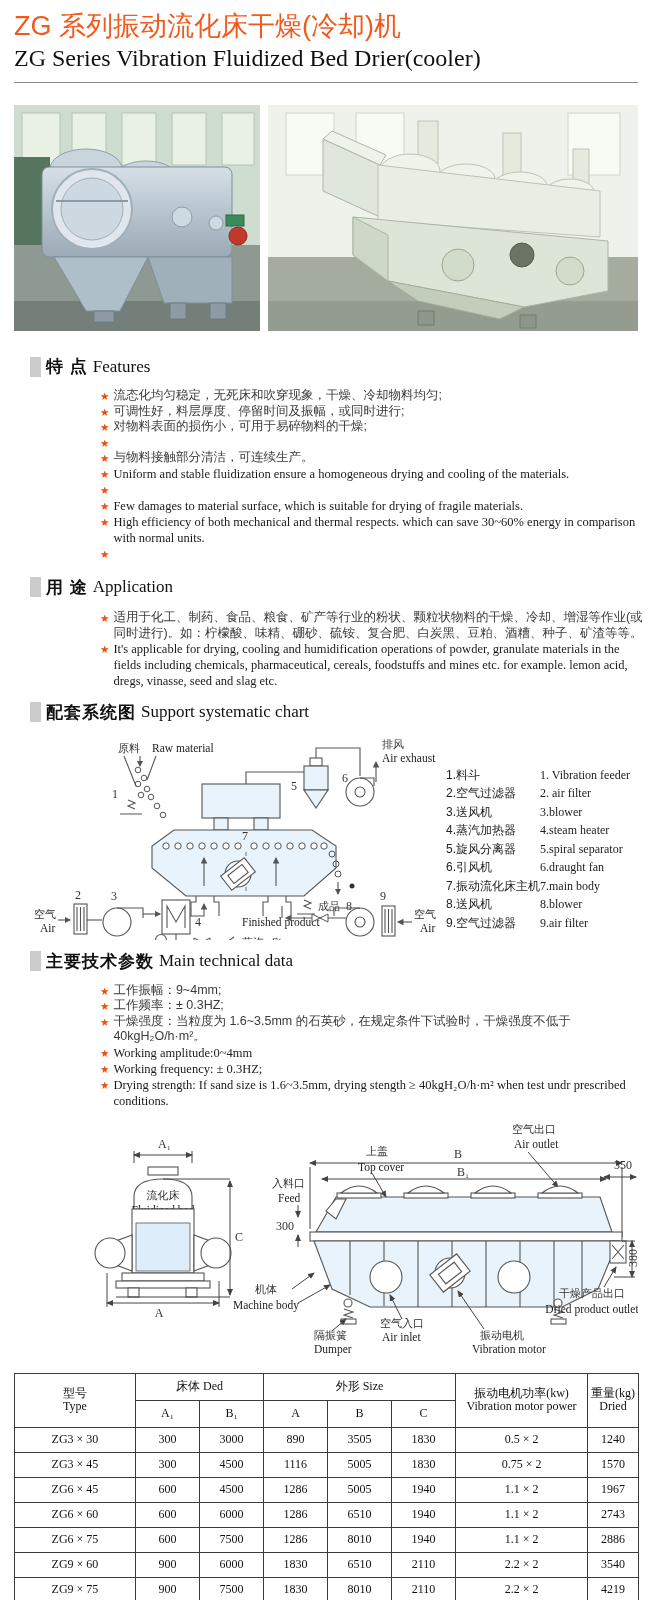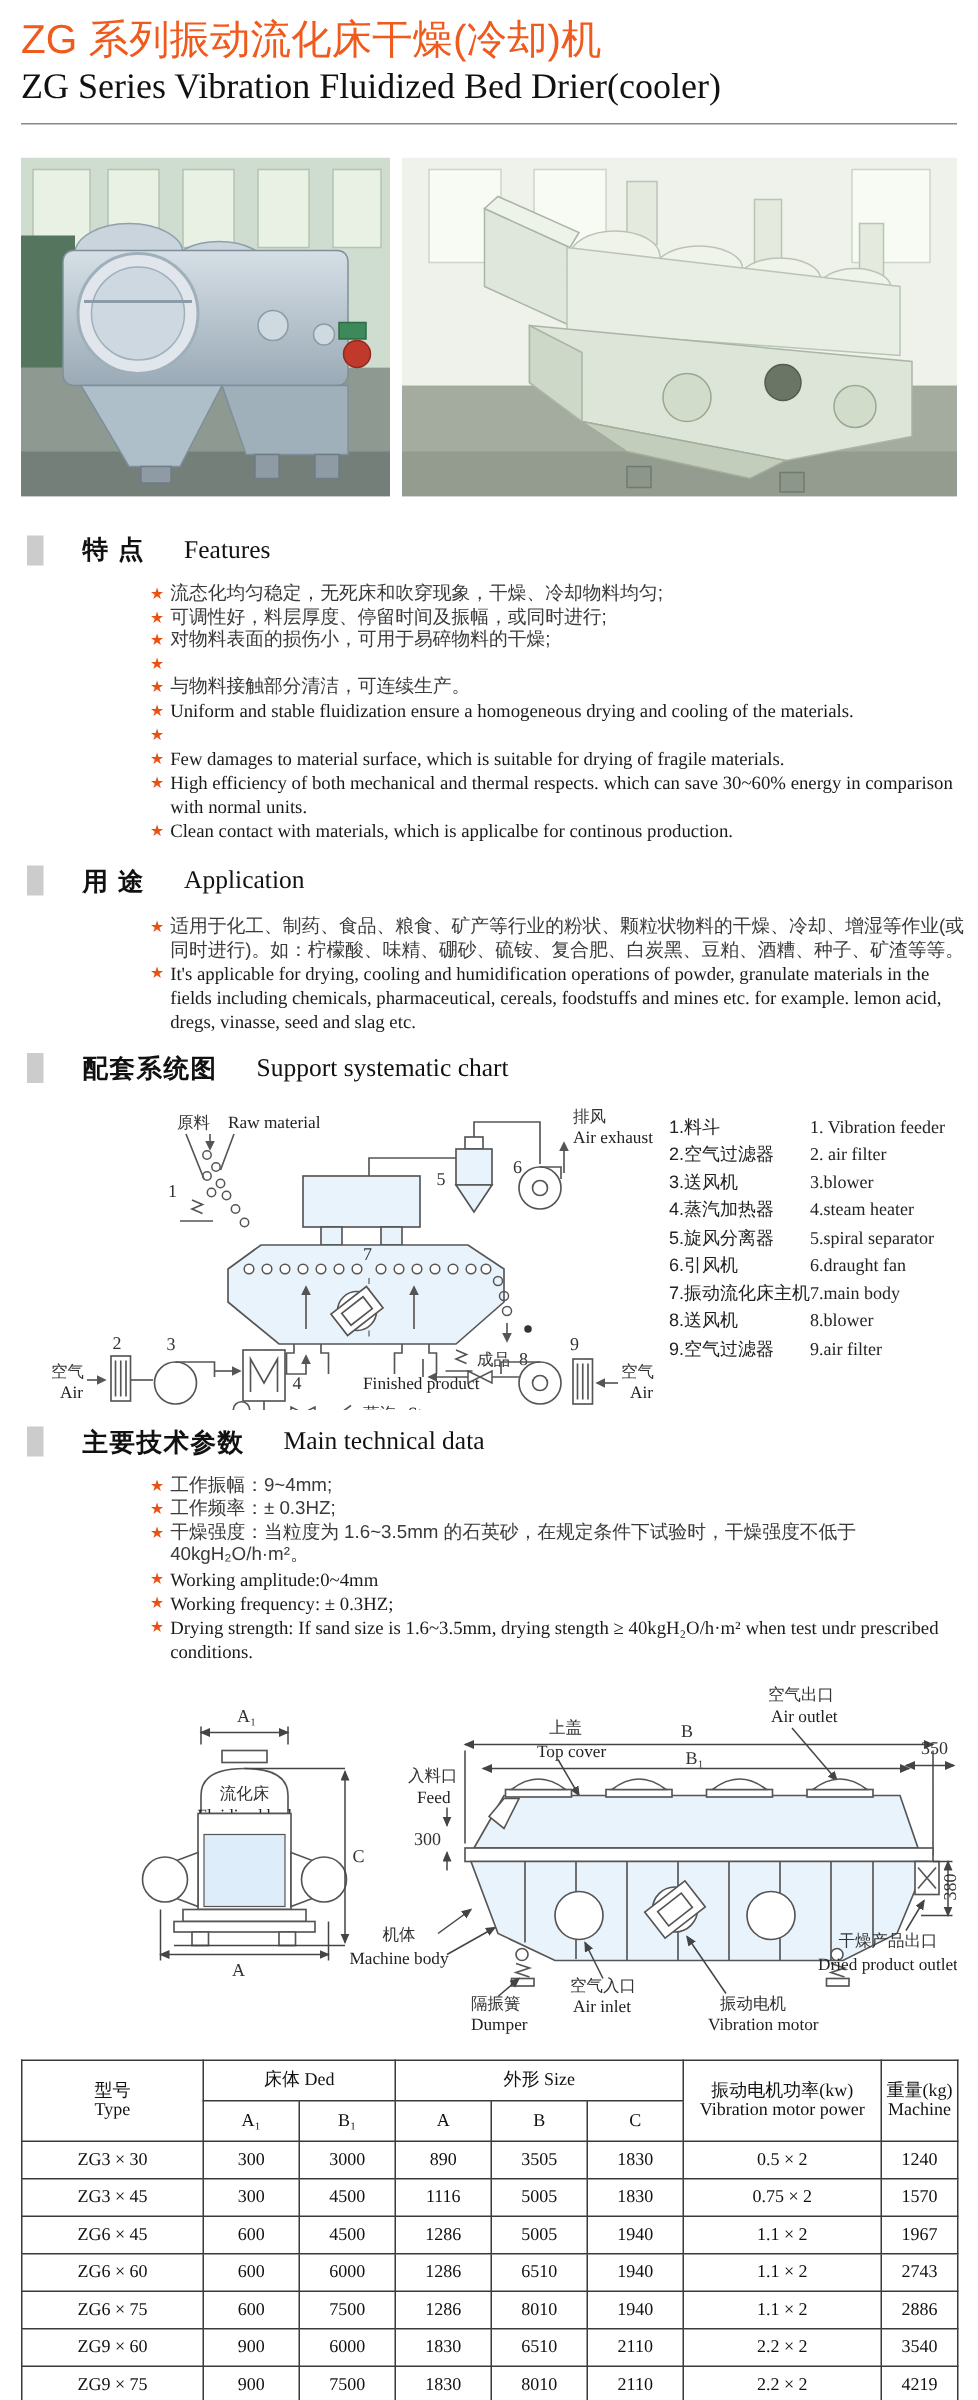--- a/index.html
+++ b/index.html
@@ -3,31 +3,31 @@
 <meta charset="utf-8">
 <style>
   html,body{margin:0;padding:0;background:#fff;}
   body{width:652px;height:1600px;overflow:hidden;font-family:"Liberation Sans",sans-serif;color:#222;}
   .page{padding:6px 14px 0 14px;}
   .title-cn{font-size:27px;line-height:36px;font-weight:normal;color:#f15a1d;margin:2px 0 0 0;}
   .title-en{font-family:"Liberation Serif",serif;font-size:24px;line-height:28px;color:#111;}
   .rule{border-top:1px solid #8a8a8a;margin-top:10px;}
   .photos{display:flex;gap:8px;margin-top:22px;height:226px;}
   .photo{display:block;}
-  .sec-head{display:flex;align-items:center;gap:26px;margin:24px 0 10px 4px;}
+  .sec-head{display:flex;align-items:center;gap:5px;margin:24px 0 10px 16px;}
   .sec-head .sq{width:11px;height:20px;background:#cccccc;flex:0 0 auto;}
   .h-cn{font-size:17px;font-weight:bold;color:#111;letter-spacing:1px;}
   .h-en{font-family:"Liberation Serif",serif;font-size:17px;color:#111;}
   .list{margin-left:86px;width:548px;}
   .li{display:flex;font-size:12.5px;line-height:15.5px;color:#3a3a3a;}
   .list.en .li{font-family:"Liberation Serif",serif;line-height:16px;color:#1a1a1a;}
   .list.wide .li{line-height:16px;}
   .star{color:#e8510f;font-size:10.5px;margin-right:4px;flex:0 0 auto;transform:translateY(1px);}
   .chart-flex{display:flex;margin-top:6px;}
-  .legend{display:flex;margin-top:8px;font-size:12px;}
+  .legend{display:flex;margin-top:32px;font-size:12px;}
   .legend .list{margin-left:0;width:auto;}
   .legend .li{display:block;line-height:18.5px;font-size:12px;color:#222;}
   .legend .en-col .li{font-family:"Liberation Serif",serif;}
   svg text{user-select:none;}
   .tc{font-family:"Liberation Sans",sans-serif;font-size:11px;fill:#333;}
   .te{font-family:"Liberation Serif",serif;font-size:11.5px;fill:#222;}
   .tn{font-family:"Liberation Serif",serif;font-size:12px;fill:#333;}
   .ln{stroke:#555;fill:none;stroke-width:1.1;}
   .fl{fill:#e9f3fb;stroke:#555;stroke-width:1.1;}
   .fw{fill:#ffffff;stroke:#555;stroke-width:1.1;}
@@ -153,21 +153,20 @@
       <div class="li">
         <span class="star">★</span>
         <span>Few damages to material surface, which is suitable for drying of fragile materials.</span>
       </div>
       <div class="li">
         <span class="star">★</span>
         <span>High efficiency of both mechanical and thermal respects. which can save 30~60% energy in comparison with normal units.</span>
       </div>
       <div class="li">
         <span class="star">★</span>
-        <span>Clean contact with materials, which is applicalbe for continous production.</span>
       </div>
     </div>
 
   <div class="sec-head" style="margin-top:14px;">
     <span class="sq"></span>
     <span class="h-cn">用 途</span>
     <span class="h-en">Application</span>
   </div>
   <div class="list cn wide">
       <div class="li">
@@ -496,21 +495,21 @@
           <div class="two">Type</div>
         </th>
         <th colspan="2">床体 Ded</th>
         <th colspan="3">外形 Size</th>
         <th rowspan="2">
           <div class="two">振动电机功率(kw)</div>
           <div class="two">Vibration motor power</div>
         </th>
         <th rowspan="2">
           <div class="two">重量(kg)</div>
-          <div class="two">Machine</div>
+          <div class="two">Dried</div>
         </th>
       </tr>
       <tr>
         <th>A₁</th>
         <th>B₁</th>
         <th>A</th>
         <th>B</th>
         <th>C</th>
       </tr>
     </thead>

